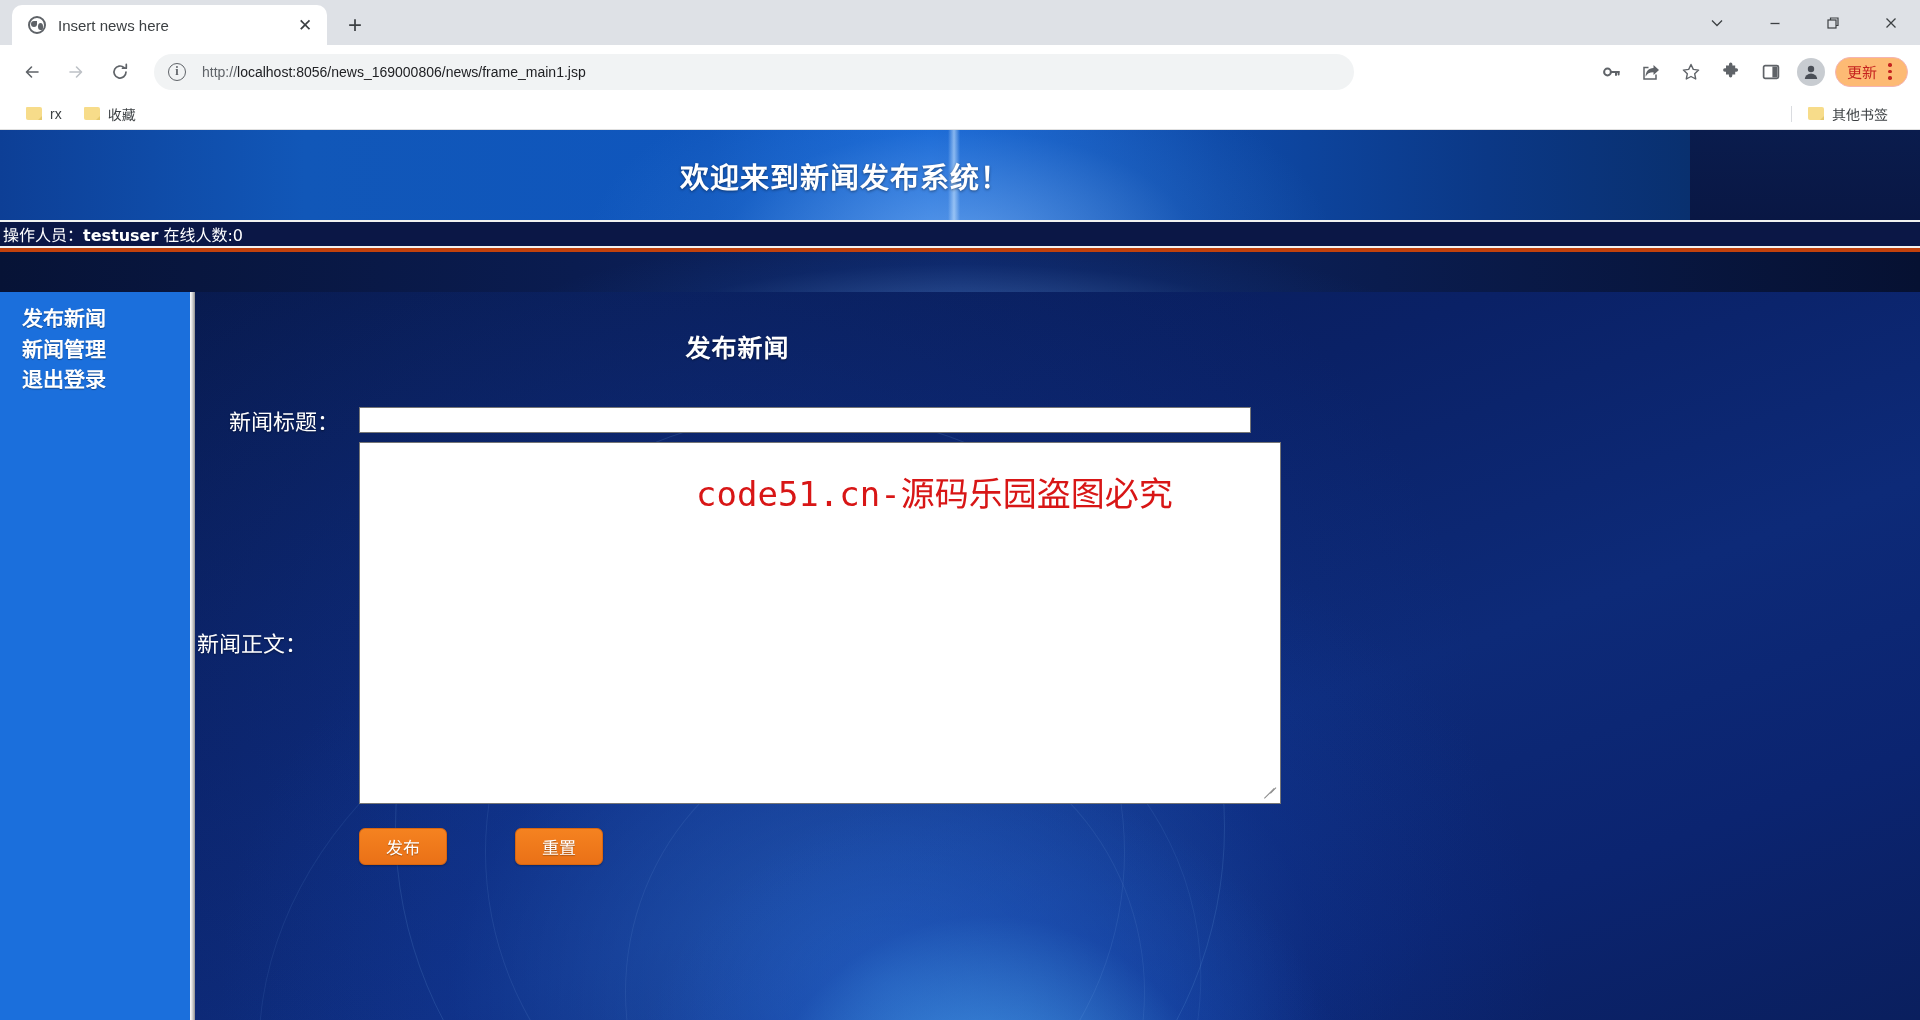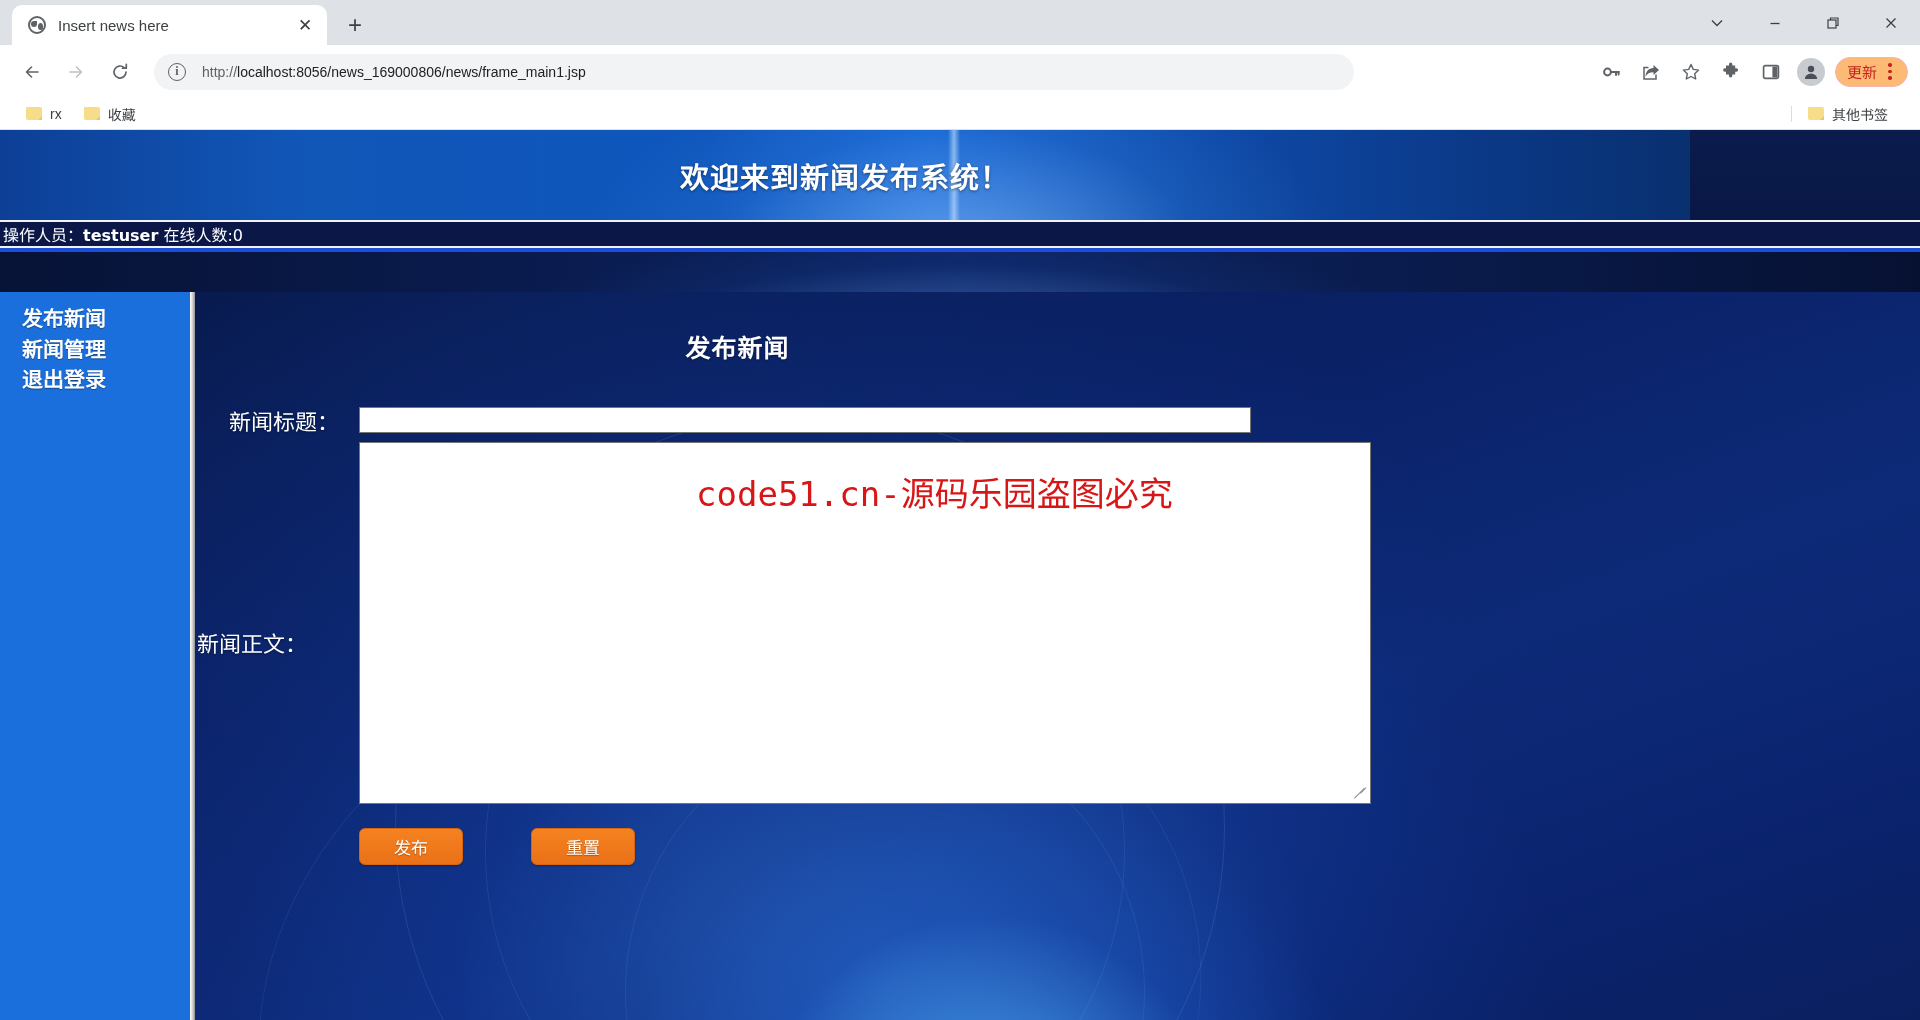--- a/index.html
+++ b/index.html
@@ -114,21 +114,21 @@
   .folder-ico::after {
     content: ""; position: absolute; right: 0; bottom: 0;
     border-style: solid; border-width: 0 0 4px 4px;
     border-color: transparent transparent #e5c96e transparent;
   }
   .bm .lbl { margin-left: 8px; font-size: 14px; color: #3c4043; white-space: nowrap; }
   .bm-right { margin-left: auto; display: flex; align-items: center; }
   .bm-sep { width: 1px; height: 16px; background: #dadce0; margin: 0 8px; }
 
   
-  .viewport { flex: 1; position: relative; overflow: hidden; background: #1d4ed8; }
+  .viewport { flex: 1; position: relative; overflow: hidden; background: #c2410c; }
 
   
   .banner {
     position: absolute; left: 0; top: 0; width: 1690px; height: 90px;
     background:
       radial-gradient(ellipse 520px 260px at 960px 130%, rgba(150,200,255,.55) 0%, rgba(80,150,230,.15) 45%, rgba(0,0,0,0) 72%),
       linear-gradient(90deg, #0d3f96 0%, #1157b8 18%, #0f56bd 42%, #1565d4 55%, #0e4aa8 72%, #0b3886 88%, #09306f 100%);
   }
   .banner::after {
     content: ""; position: absolute; left: 948px; top: 0; width: 12px; height: 100%;
@@ -220,21 +220,21 @@
   .row-title .flabel { width: 142px; text-align: right; }
   .title-input {
     margin-left: 20px; width: 892px; height: 26px; background: #ffffff;
     border: 1px solid #767676; outline: none; font-size: 15px;
     font-family: "Liberation Sans", sans-serif; padding: 0 3px;
   }
 
   .row-body { left: 2px; top: 150px; align-items: flex-start; }
   .row-body .flabel { width: 142px; text-align: left; margin-top: 184px; }
   .body-box {
-    margin-left: 20px; width: 1012px; height: 362px; background: #ffffff;
+    margin-left: 20px; width: 922px; height: 362px; background: #ffffff;
     border: 1px solid #767676; position: relative; overflow: hidden;
   }
   .watermark {
     position: absolute; left: 336px; top: 24px; color: #d81616; font-size: 34px;
     white-space: nowrap; font-family: "DejaVu Sans Mono", "Liberation Mono", monospace;
     letter-spacing: 0px;
   }
   .resize-grip {
     position: absolute; right: 2px; bottom: 2px; width: 13px; height: 13px;
   }
@@ -244,21 +244,21 @@
   }
   .resize-grip::before { width: 14px; right: 0; bottom: 2px; }
   .resize-grip::after { width: 8px; right: 0; bottom: 7px; }
 
   .btnrow {
     position: absolute; left: 164px; top: 536px; display: flex;
   }
   .obtn {
     background: linear-gradient(180deg, #f58220 0%, #ea7117 100%);
     border: 1px solid #d9660f; border-radius: 6px; color: #ffffff;
-    font-size: 17px; padding: 5px 34px; cursor: pointer;
+    font-size: 17px; padding: 5px 26px; cursor: pointer;
     font-family: "DejaVu Sans", "Liberation Sans", sans-serif;
     text-shadow: 0 1px 1px rgba(0,0,0,.3); box-shadow: 0 1px 2px rgba(0,0,0,.28);
   }
   .obtn.second { margin-left: 68px; }
 </style>
 </head>
 <body>
 
 <div class="browser">
 

